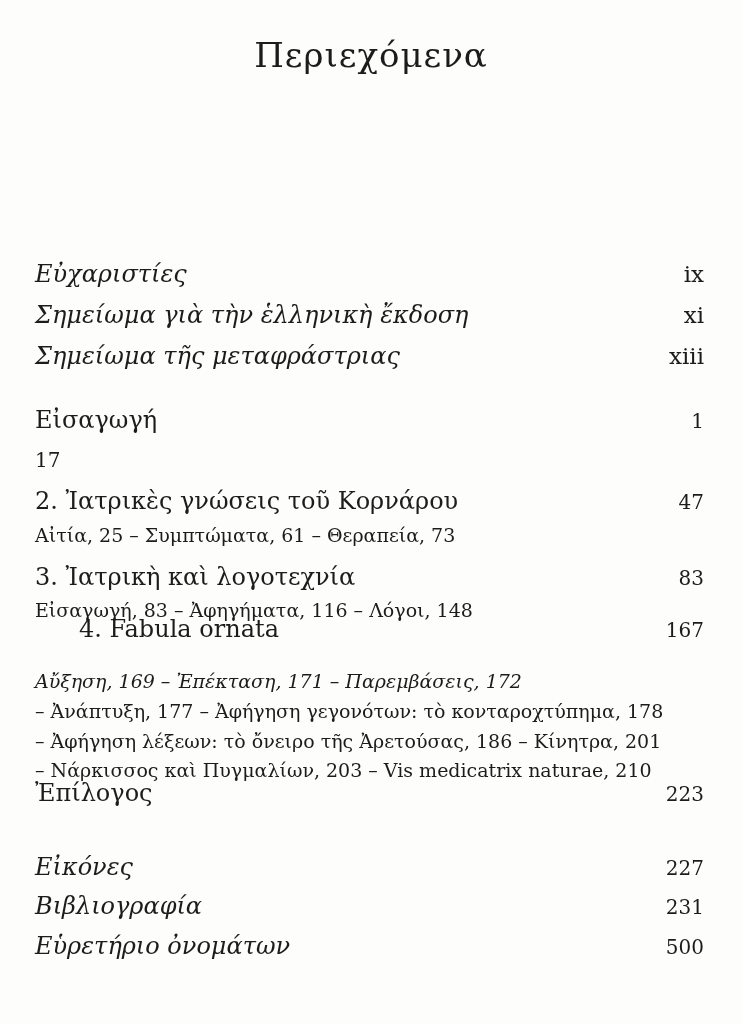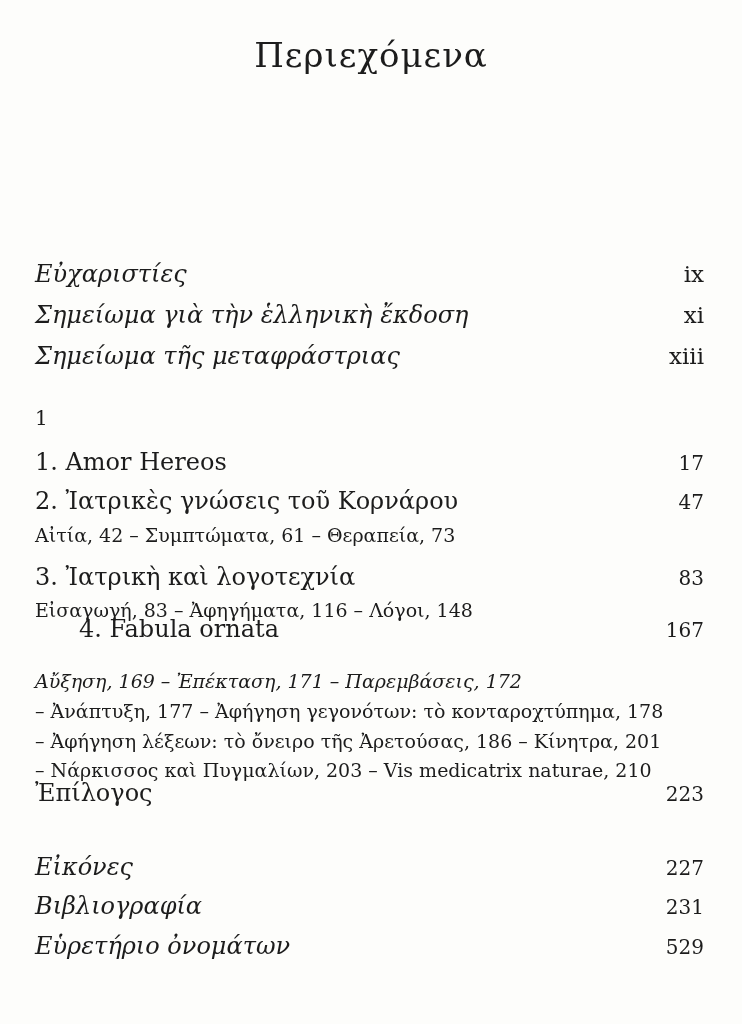--- a/index.html
+++ b/index.html
@@ -69,32 +69,32 @@
       </div>
       <div class="toc-row front" style="top: 302px;">
         <span class="label">Σημείωμα γιὰ τὴν ἑλληνικὴ ἔκδοση</span>
         <span class="pagenum">xi</span>
       </div>
       <div class="toc-row front" style="top: 343px;">
         <span class="label">Σημείωμα τῆς μεταφράστριας</span>
         <span class="pagenum">xiii</span>
       </div>
       <div class="toc-row chapter" style="top: 407px;">
+        <span class="label">Εἰσαγωγή</span>
         <span class="pagenum">1</span>
       </div>
       <div class="toc-row chapter" style="top: 449px;">
-        <span class="label">1. Amor Hereos</span>
         <span class="pagenum">17</span>
       </div>
       <div class="toc-row chapter" style="top: 488px;">
         <span class="label">2. Ἰατρικὲς γνώσεις τοῦ Κορνάρου</span>
         <span class="pagenum">47</span>
       </div>
       <div class="toc-row sub" style="top: 525px;">
-        <span class="label">Αἰτία, 42 – Συμπτώματα, 61 – Θεραπεία, 73</span>
+        <span class="label">Αἰτία, 25 – Συμπτώματα, 61 – Θεραπεία, 73</span>
       </div>
       <div class="toc-row chapter" style="top: 564px;">
         <span class="label">3. Ἰατρικὴ καὶ λογοτεχνία</span>
         <span class="pagenum">83</span>
       </div>
       <div class="toc-row sub" style="top: 600px;">
         <span class="label">Εἰσαγωγή, 83 – Ἀφηγήματα, 116 – Λόγοι, 148</span>
       </div>
       <div class="toc-row chapter" style="top: 616px; margin-left: 44px;">
         <span class="label">4. Fabula ornata</span>
@@ -119,16 +119,16 @@
       <div class="toc-row back" style="top: 854px;">
         <span class="label">Εἰκόνες</span>
         <span class="pagenum">227</span>
       </div>
       <div class="toc-row back" style="top: 893px;">
         <span class="label">Βιβλιογραφία</span>
         <span class="pagenum">231</span>
       </div>
       <div class="toc-row back" style="top: 933px;">
         <span class="label">Εὑρετήριο ὀνομάτων</span>
-        <span class="pagenum">529</span>
+        <span class="pagenum">500</span>
       </div>
     </div>
 </div>
 
 </body></html>

